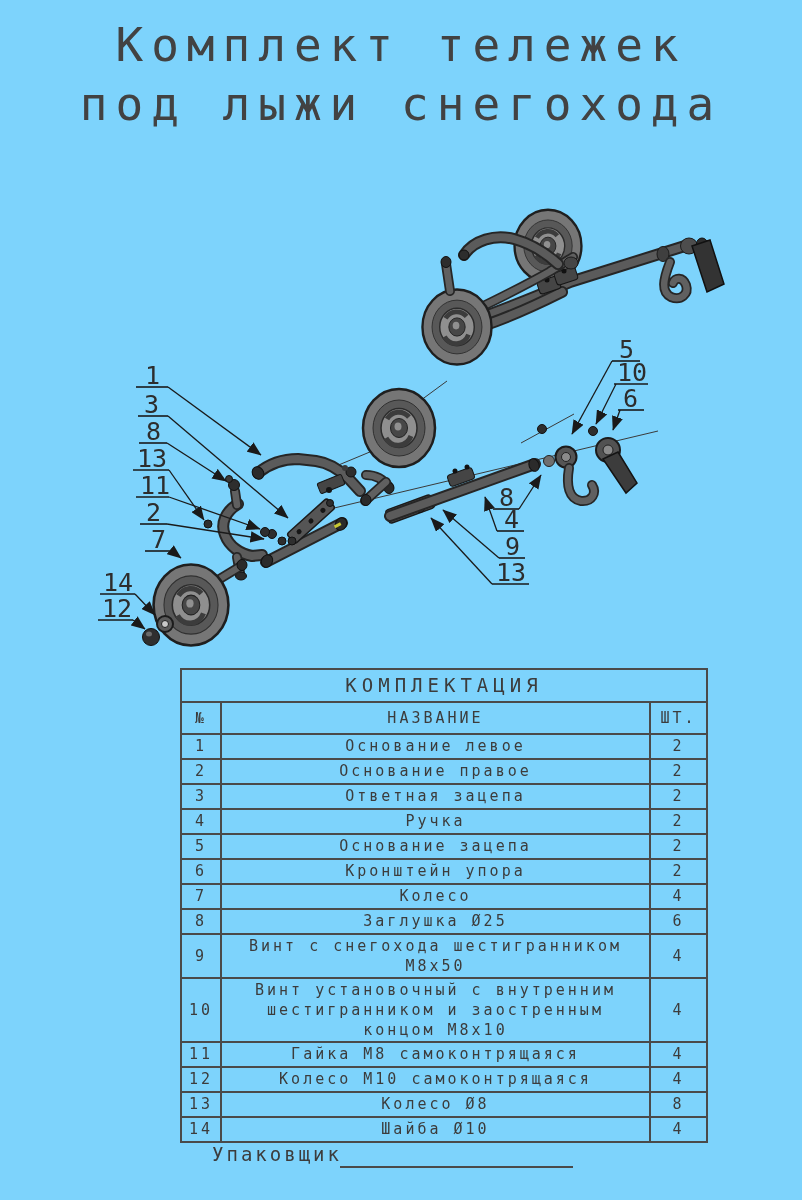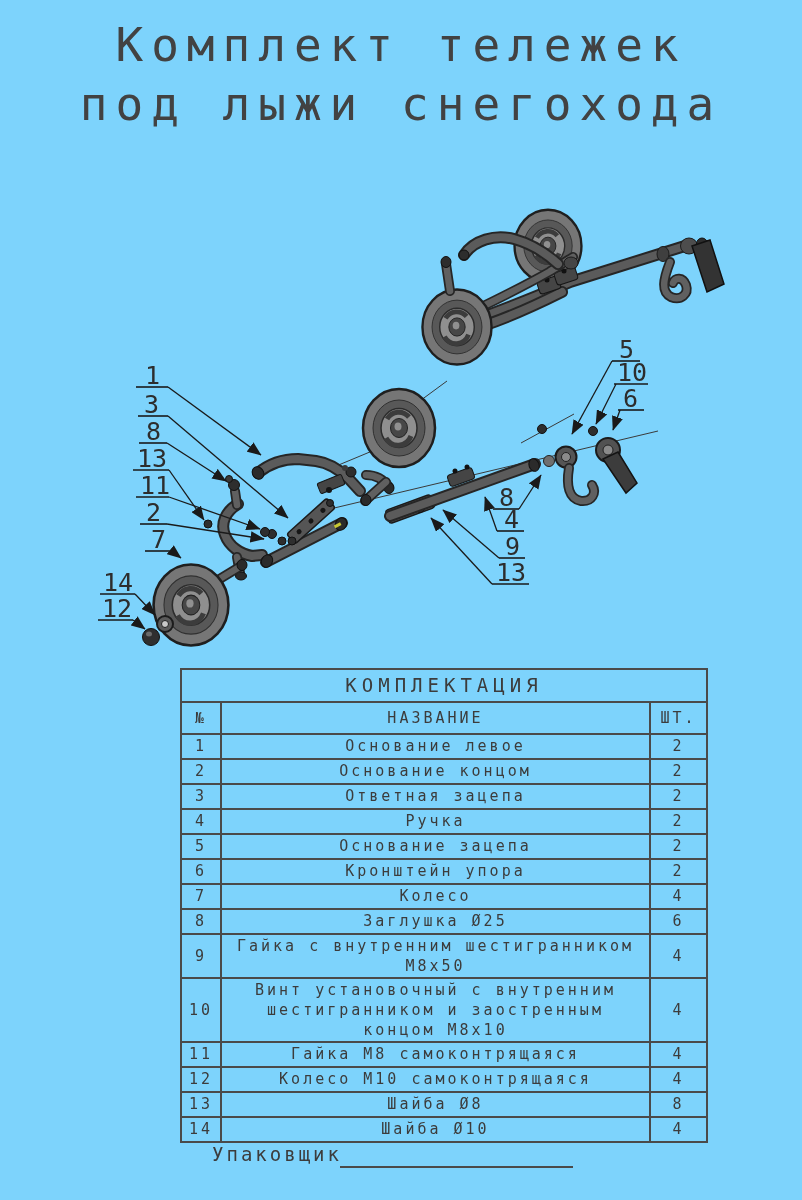--- a/index.html
+++ b/index.html
@@ -277,21 +277,21 @@
       </tr>
     </thead>
     <tbody>
         <tr>
       <td>1</td>
       <td class="name-cell">Основание левое</td>
       <td>2</td>
     </tr>
         <tr>
       <td>2</td>
-      <td class="name-cell">Основание концом</td>
+      <td class="name-cell">Основание правое</td>
       <td>2</td>
     </tr>
         <tr>
       <td>3</td>
       <td class="name-cell">Ответная зацепа</td>
       <td>2</td>
     </tr>
         <tr>
       <td>4</td>
       <td class="name-cell">Ручка</td>
@@ -312,21 +312,21 @@
       <td class="name-cell">Колесо</td>
       <td>4</td>
     </tr>
         <tr>
       <td>8</td>
       <td class="name-cell">Заглушка Ø25</td>
       <td>6</td>
     </tr>
         <tr>
       <td>9</td>
-      <td class="name-cell">Гайка с внутренним шестигранником
+      <td class="name-cell">Винт с снегохода шестигранником
 М8х50</td>
       <td>4</td>
     </tr>
         <tr>
       <td>10</td>
       <td class="name-cell">Винт установочный с внутренним
 шестигранником и заостренным
 концом М8х10</td>
       <td>4</td>
     </tr>
@@ -335,21 +335,21 @@
       <td class="name-cell">Гайка М8 самоконтрящаяся</td>
       <td>4</td>
     </tr>
         <tr>
       <td>12</td>
       <td class="name-cell">Колесо М10 самоконтрящаяся</td>
       <td>4</td>
     </tr>
         <tr>
       <td>13</td>
-      <td class="name-cell">Шайба Ø8</td>
+      <td class="name-cell">Колесо Ø8</td>
       <td>8</td>
     </tr>
         <tr>
       <td>14</td>
       <td class="name-cell">Шайба Ø10</td>
       <td>4</td>
     </tr>
       </tbody>
   </table>
 

